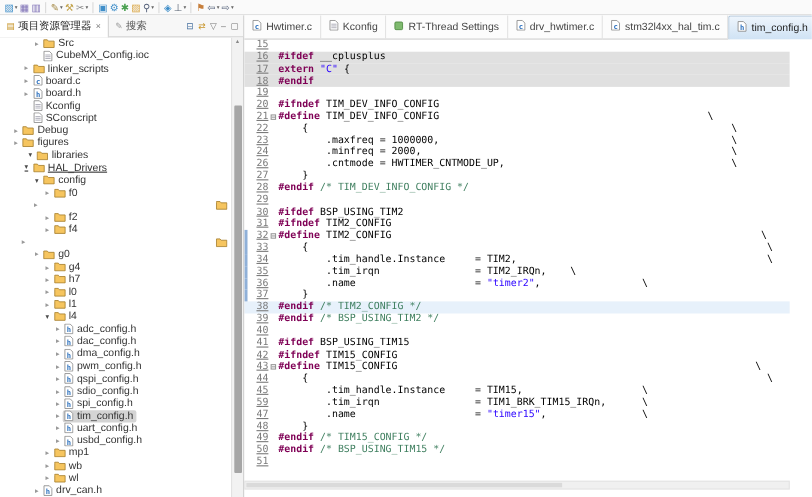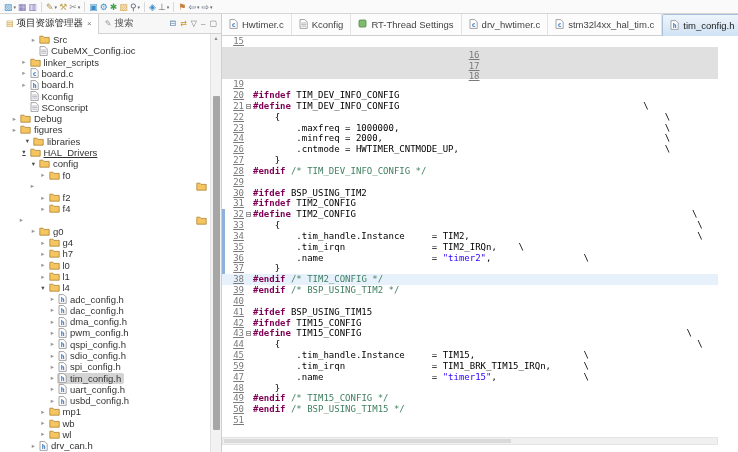--- a/index.html
+++ b/index.html
@@ -56,21 +56,21 @@
                  border-bottom:none; border-radius:2px 2px 0 0; color:#222; }
   .etab-filler { flex:1; background:linear-gradient(#e9f2fb,#d4e5f5);
                  border-bottom:1px solid #cfcfcf; margin-right:20px; }
 
   .code-area { height:401px; flex:0 0 401px; display:flex; overflow:hidden; }
   .codelines { flex:1; min-width:0; }
   .overview { width:20px; flex:0 0 20px; background:#fff; }
 
   .cl { height:10.838px; display:flex; align-items:center;
         font-family:"DejaVu Sans Mono", monospace; font-size:9px; line-height:10.8px; }
-  .cl.hl-gray { background:var(--line-highlight-gray);flex-direction:column; }
+  .cl.hl-gray { background:var(--line-highlight-gray); }
   .cl.hl-blue { background:var(--line-highlight-blue); }
   .chg { width:3px; flex:0 0 3px; align-self:stretch; }
   .chg.on { background:var(--change-bar); }
   .ln { width:19px; flex:0 0 19px; text-align:right; color:#7a7a7a; font-size:9px;text-decoration:underline; }
   .fold { width:9px; flex:0 0 9px; display:flex; align-items:center; justify-content:center; }
   .fold .fbox { width:5px; height:5px; border:1px solid #999;
                 background:linear-gradient(#999,#999) center/3px 1px no-repeat, #fff; }
   .ct { white-space:pre; flex:1; min-width:0; overflow:hidden; }
   .ct .k { color:var(--keyword); font-weight:bold; }
   .ct .p { color:#000; }

